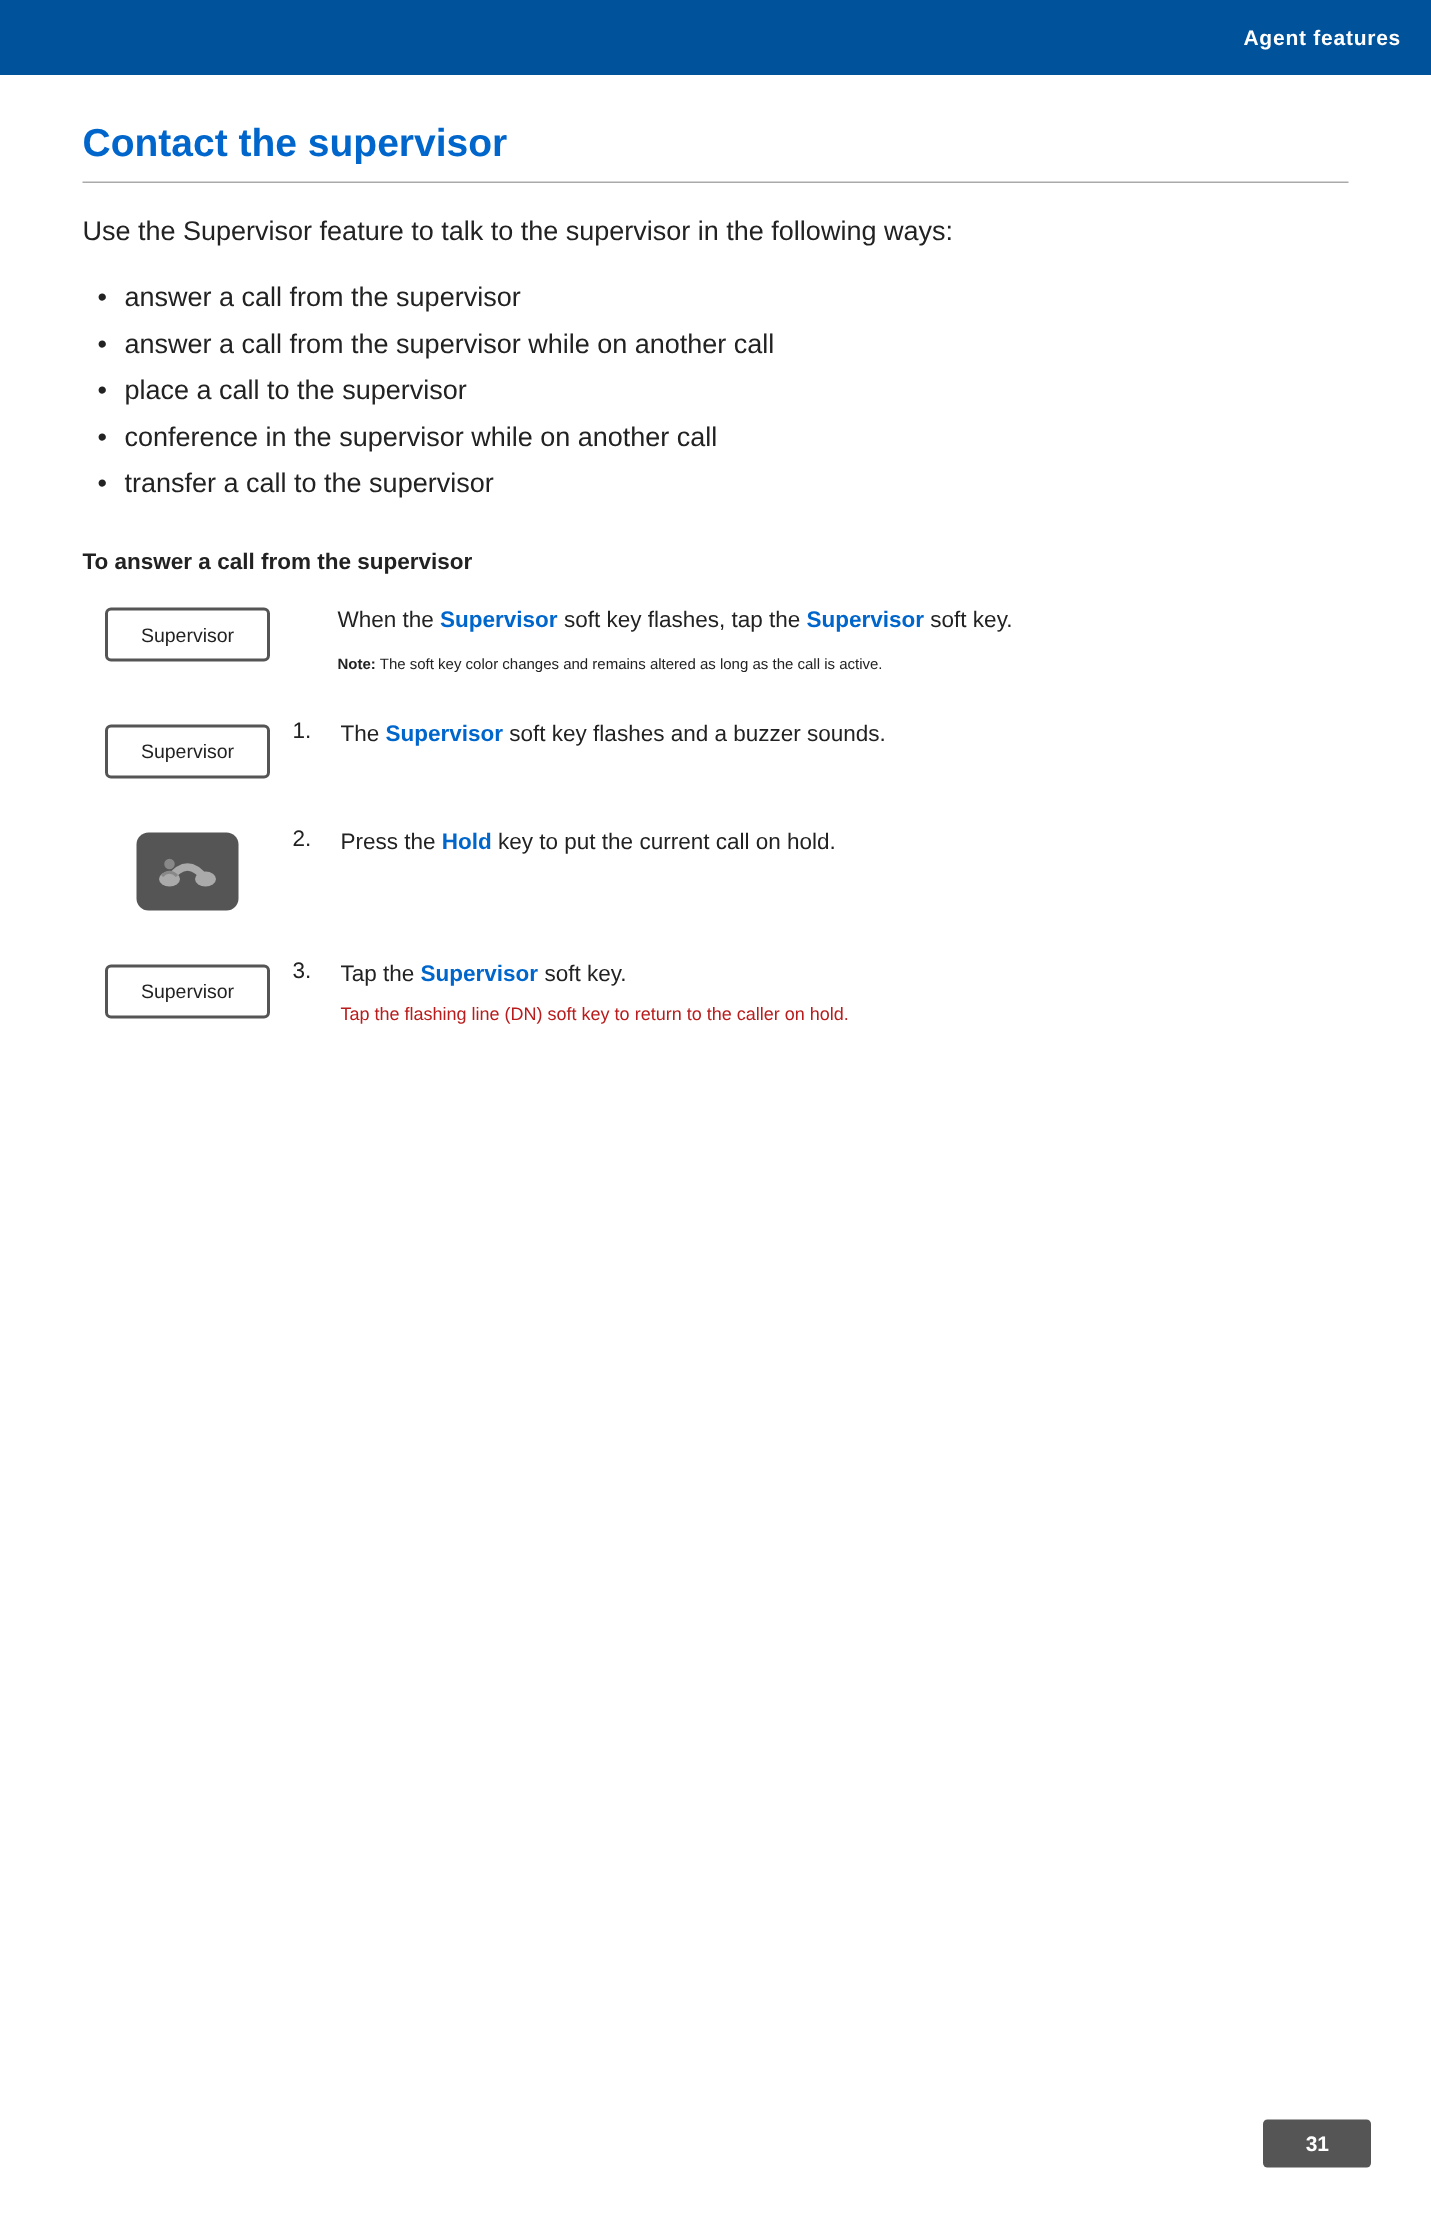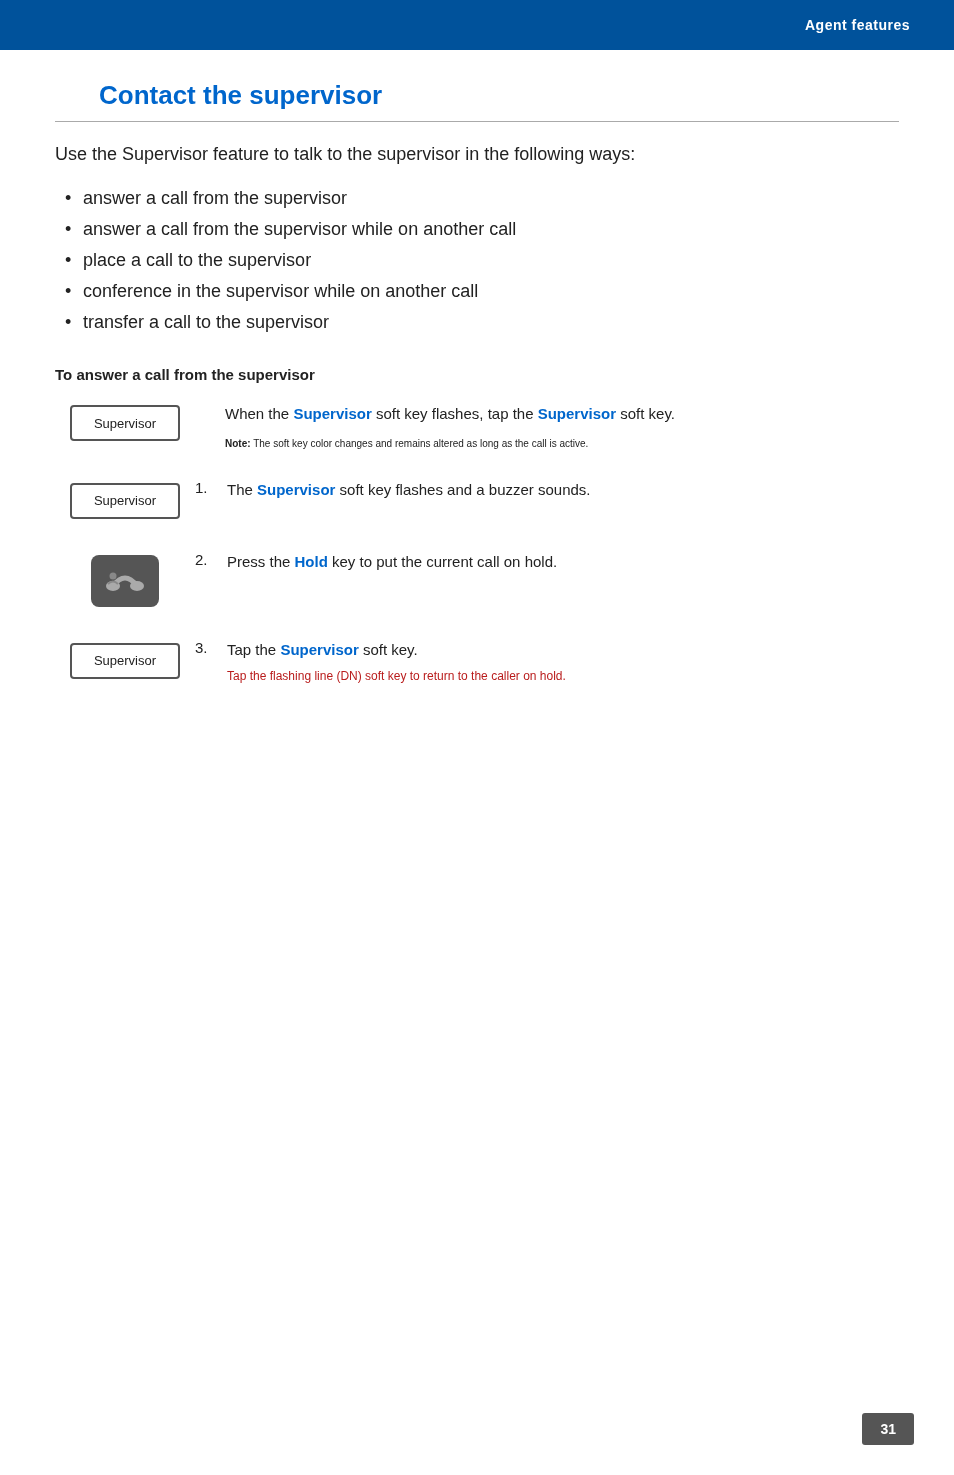--- a/index.html
+++ b/index.html
@@ -15,42 +15,41 @@
     }
 
     
     .header-bar {
       background: #00529b;
       height: 50px;
       width: 100%;
       display: flex;
       align-items: center;
       justify-content: flex-end;
-      padding-right: 44px;
+      padding-right: 20px;
     }
 
     .header-title {
       color: #fff;
       font-size: 14px;
       font-weight: bold;
       letter-spacing: 0.5px;
     }
 
     
     .content {
       padding: 30px 55px 80px 55px;
     }
 
     
     .page-heading {
       color: #0066cc;
       font-size: 26px;
       font-weight: bold;
       margin-bottom: 10px;
-      margin-left: 44px;
     }
 
     .heading-rule {
       border: none;
       border-top: 1.5px solid #aaa;
       margin-bottom: 22px;
     }
 
     
     .intro-text {
@@ -220,21 +219,21 @@
       position: absolute;
       bottom: 30px;
       right: 40px;
     }
 
     .page-number-box {
       background: #555;
       color: #fff;
       font-size: 14px;
       font-weight: bold;
-      padding: 8px 18px;
+      padding: 8px 28px;
       border-radius: 3px;
     }
 
     .section-sep {
       margin-top: 10px;
       margin-bottom: 26px;
     }
   </style>
 </head>
 <body>

